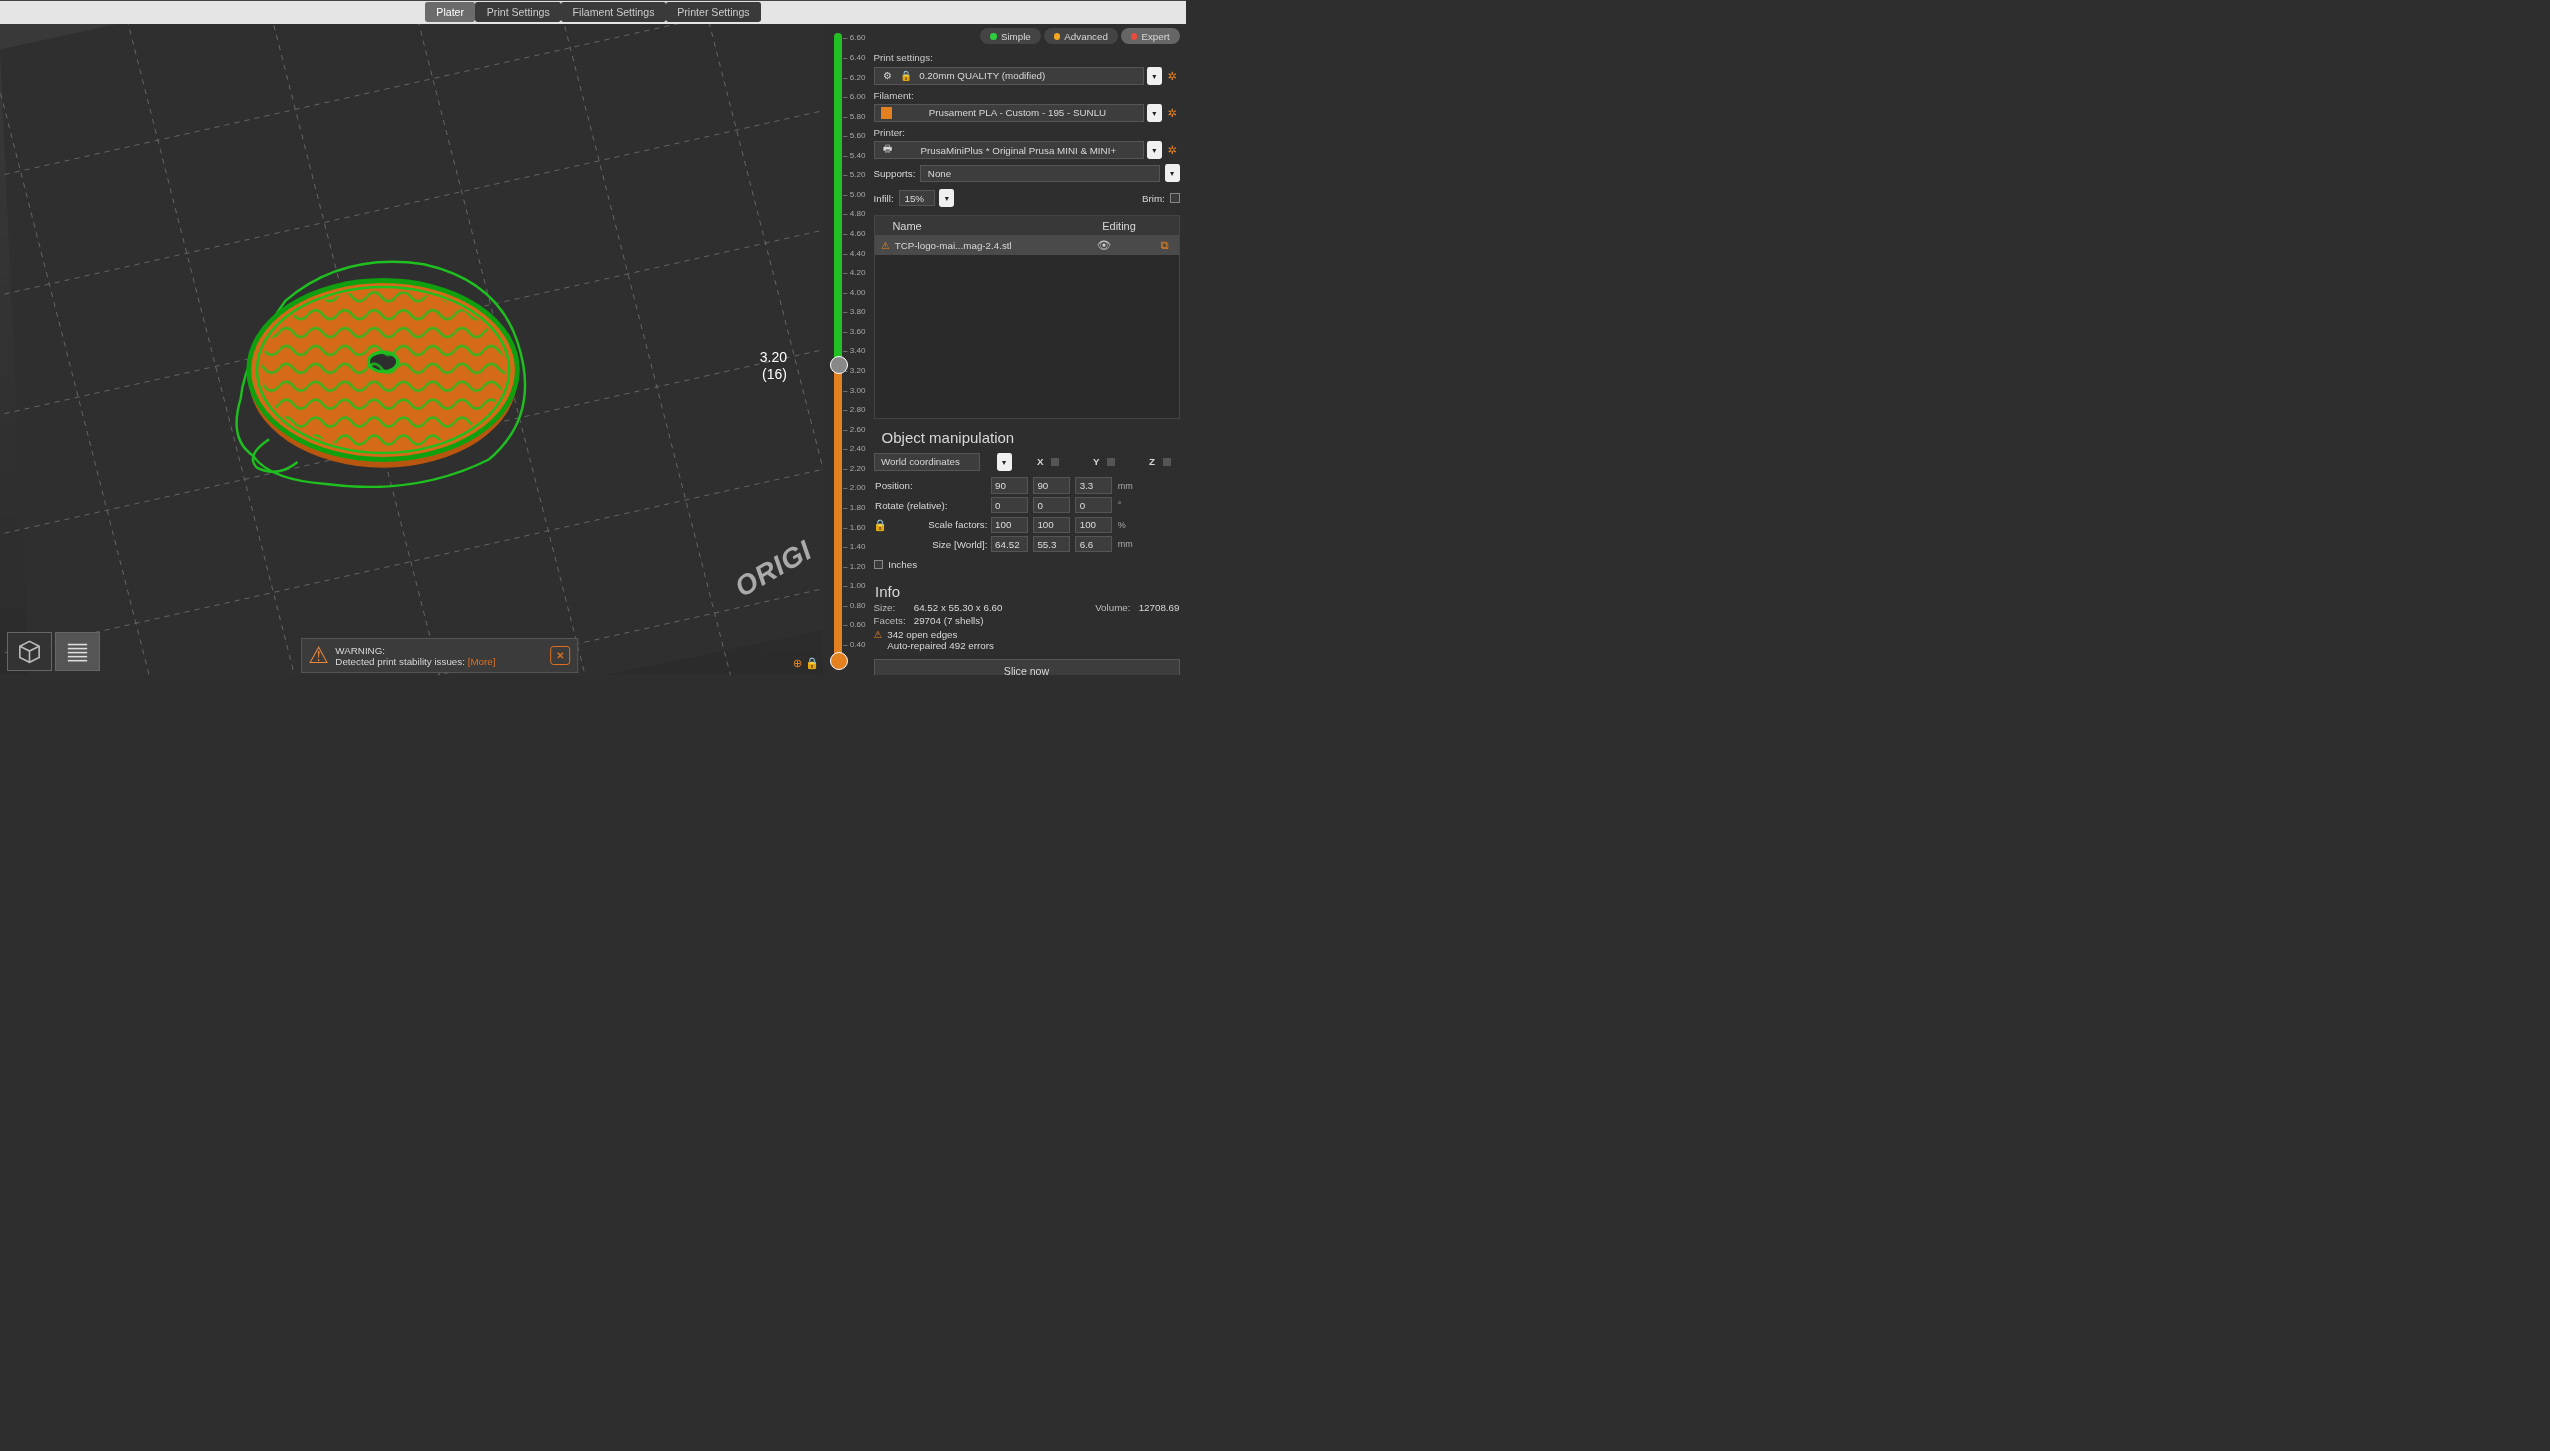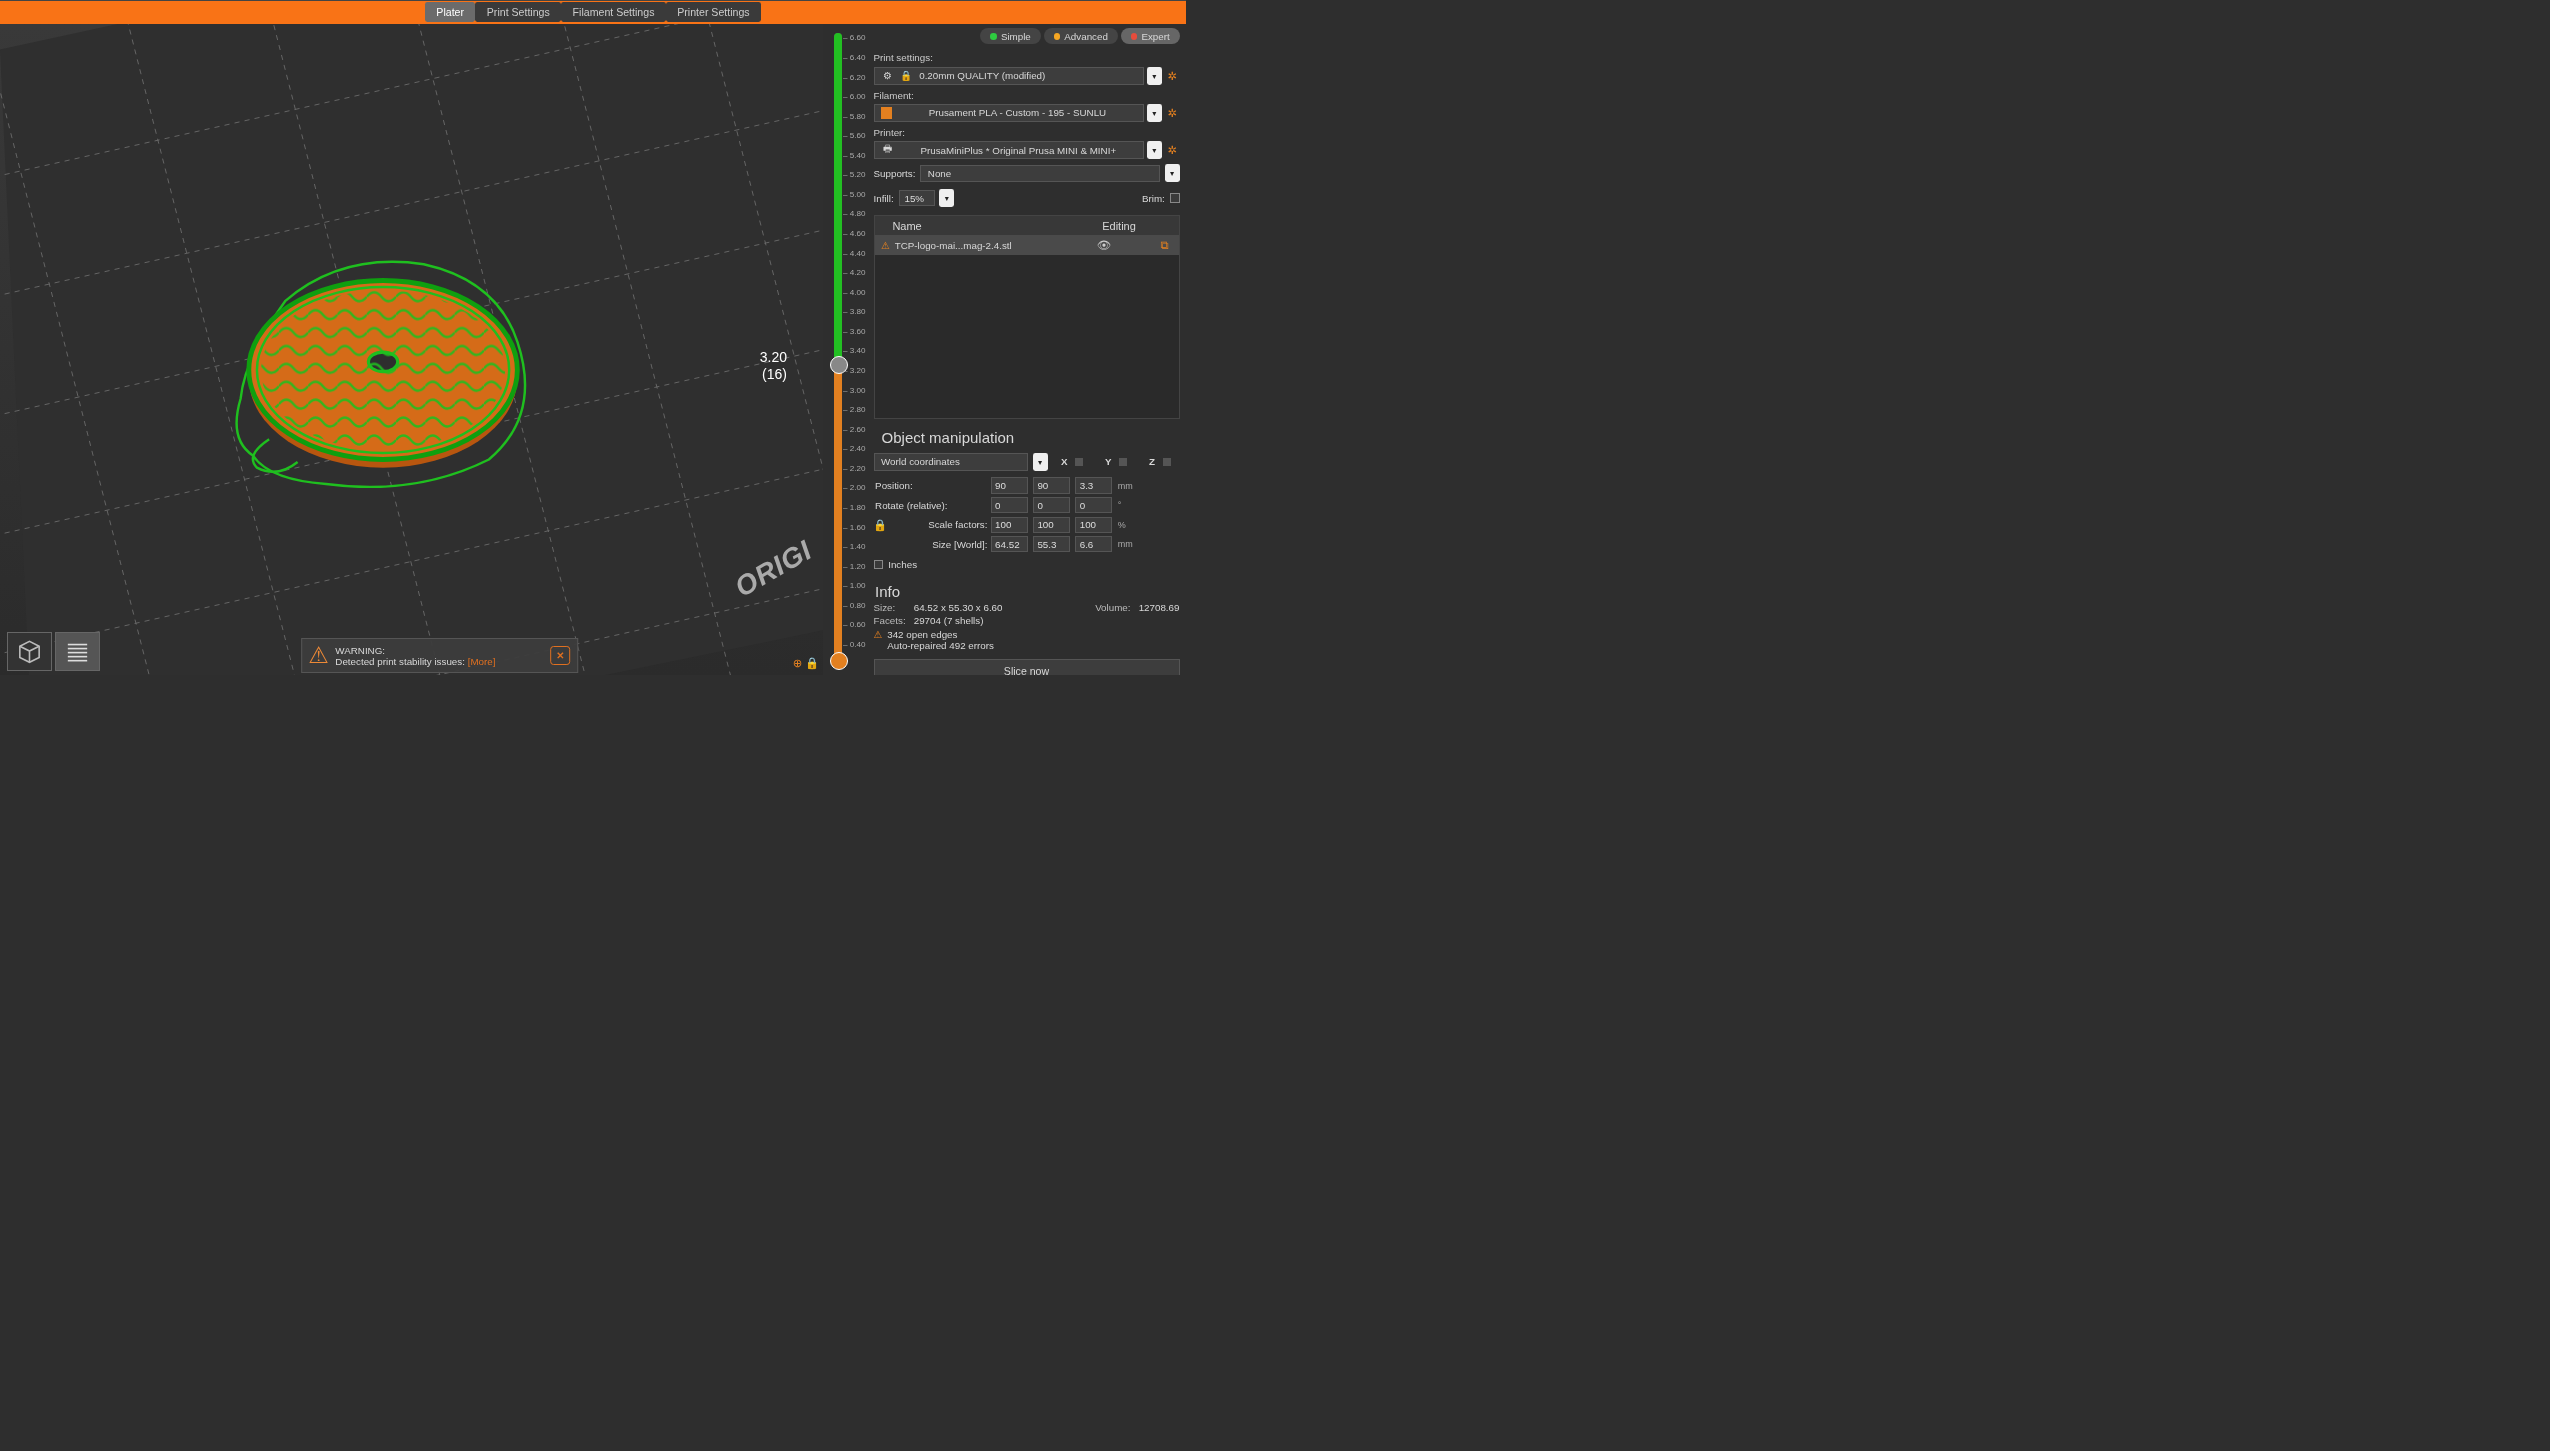--- a/index.html
+++ b/index.html
@@ -11,21 +11,21 @@
   overflow: hidden;
   width: 1186px;
   height: 675px;
   position: relative;
 }
 
 .top-tabs {
   display: flex;
   justify-content: center;
   gap: 0;
-  background: #f97316;
+  background: #e5e5e5;
   height: 23.6px;
   align-items: center;
   border-top: 0.8px solid #444;
 }
 .top-tab {
   padding: 4.1px 11.4px;
   color: #ccc;
   background: #3a3a3a;
   cursor: pointer;
   font-size: 10.6px;
@@ -315,21 +315,21 @@
 .eye-icon, .ext-icon { color: #ccc; cursor: pointer; font-size: 11.4px; padding: 0 3.3px; }
 .ext-icon { color: #e38020; }
 
 .obj-list-body { flex: 1; min-height: 163px; background: #2a2a2a; }
 
 
 .panel-title { font-size: 15px; margin: 6.5px 0 3.3px 8.1px; }
 .coord-row {
   display: flex;
   align-items: center;
-  gap: 5px;
+  gap: 17px;
   margin-bottom: 3.3px;
 }
 .coord-combo {
   background: #3d3d3d;
   border: 0.8px solid #555;
   padding: 2.4px 6.5px;
   font-size: 9.8px;
   flex: 1;
   height: 18px;
   display: flex;

